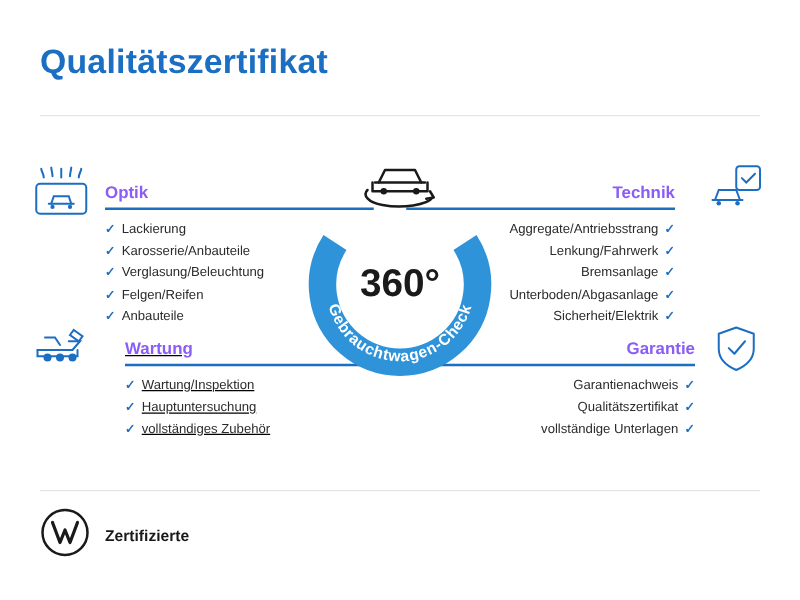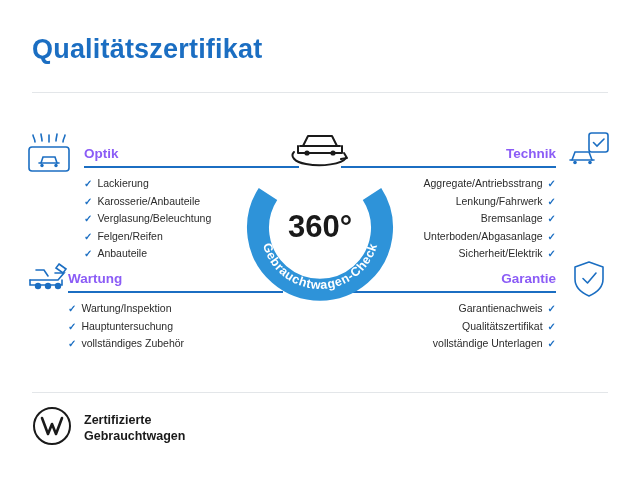--- a/index.html
+++ b/index.html
@@ -62,22 +62,22 @@
     color: #1b6ec2;
     font-size: 10px;
     font-weight: bold;
     display: inline-block;
   }
   .sec-left .chk { margin-right: 5px; }
   .sec-right .chk { margin-left: 5px; }
 
   
   #sec-optik     { left: 84px;  top: 146px; }
-  #sec-wartung   { left: 68px;  top: 271px; }
-  #sec-technik   { left: 341px; top: 146px; width: 215px; }
+  #sec-wartung   { left: 100px;  top: 271px; text-decoration: underline; }
+  #sec-technik   { left: 325px; top: 146px; width: 215px; }
   #sec-garantie  { left: 341px; top: 271px; width: 215px; }
 
   
   .side-icon {
     position: absolute;
     color: #1b6ec2;
   }
   #icon-carwash  { left: 26px;  top: 133px; }
   #icon-service  { left: 26px;  top: 258px; }
   #icon-check    { left: 567px; top: 131px; }
@@ -241,17 +241,16 @@
 
   <div id="footer">
     <span>
       <svg width="40" height="40" viewBox="0 0 40 40" fill="none" stroke="#1a1a1a" stroke-width="2">
         <circle cx="20" cy="20" r="18"></circle>
         <path d="M10 12 l6 16 l4 -10 l4 10 l6 -16" stroke-width="2.6" stroke-linejoin="round" stroke-linecap="round"></path>
       </svg>
     </span>
     <span class="vw-text">
       <div>Zertifizierte</div>
-      <div>Gebrauchtwagen</div>
     </span>
   </div>
 
 </div>
 
 </body></html>

